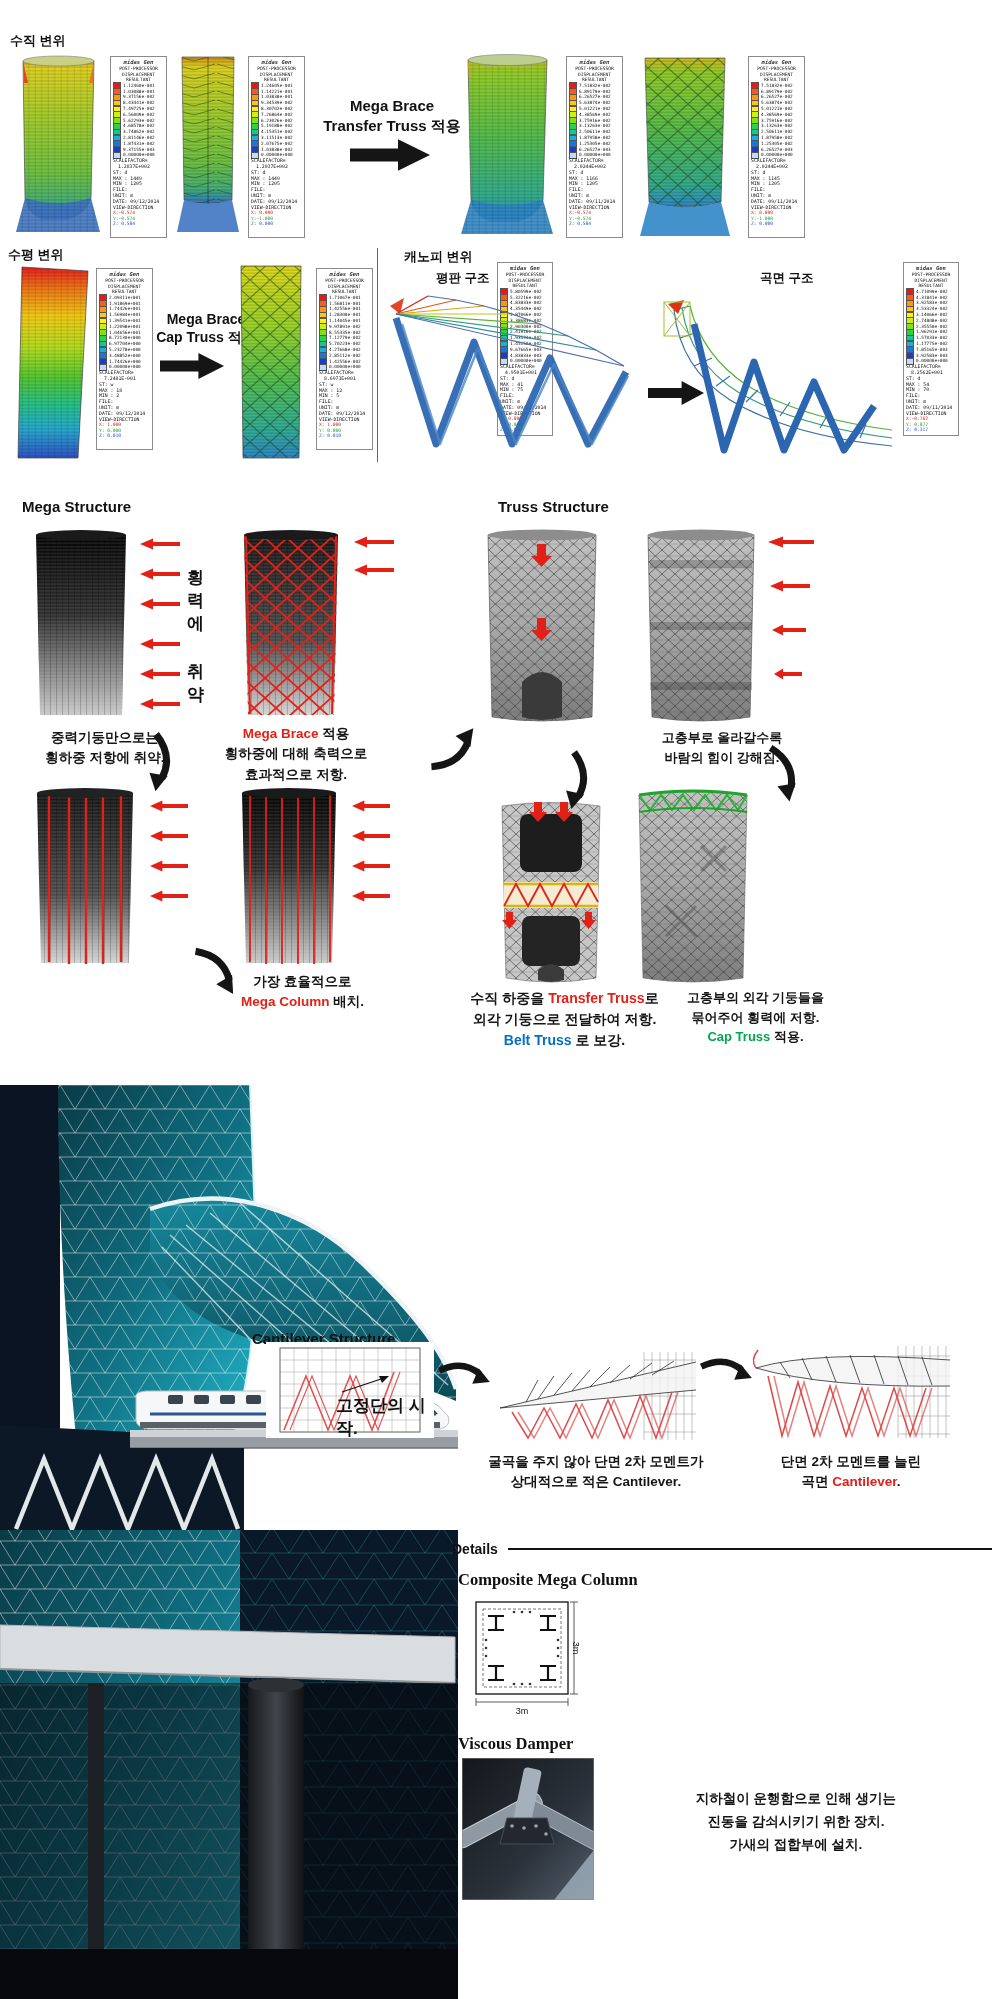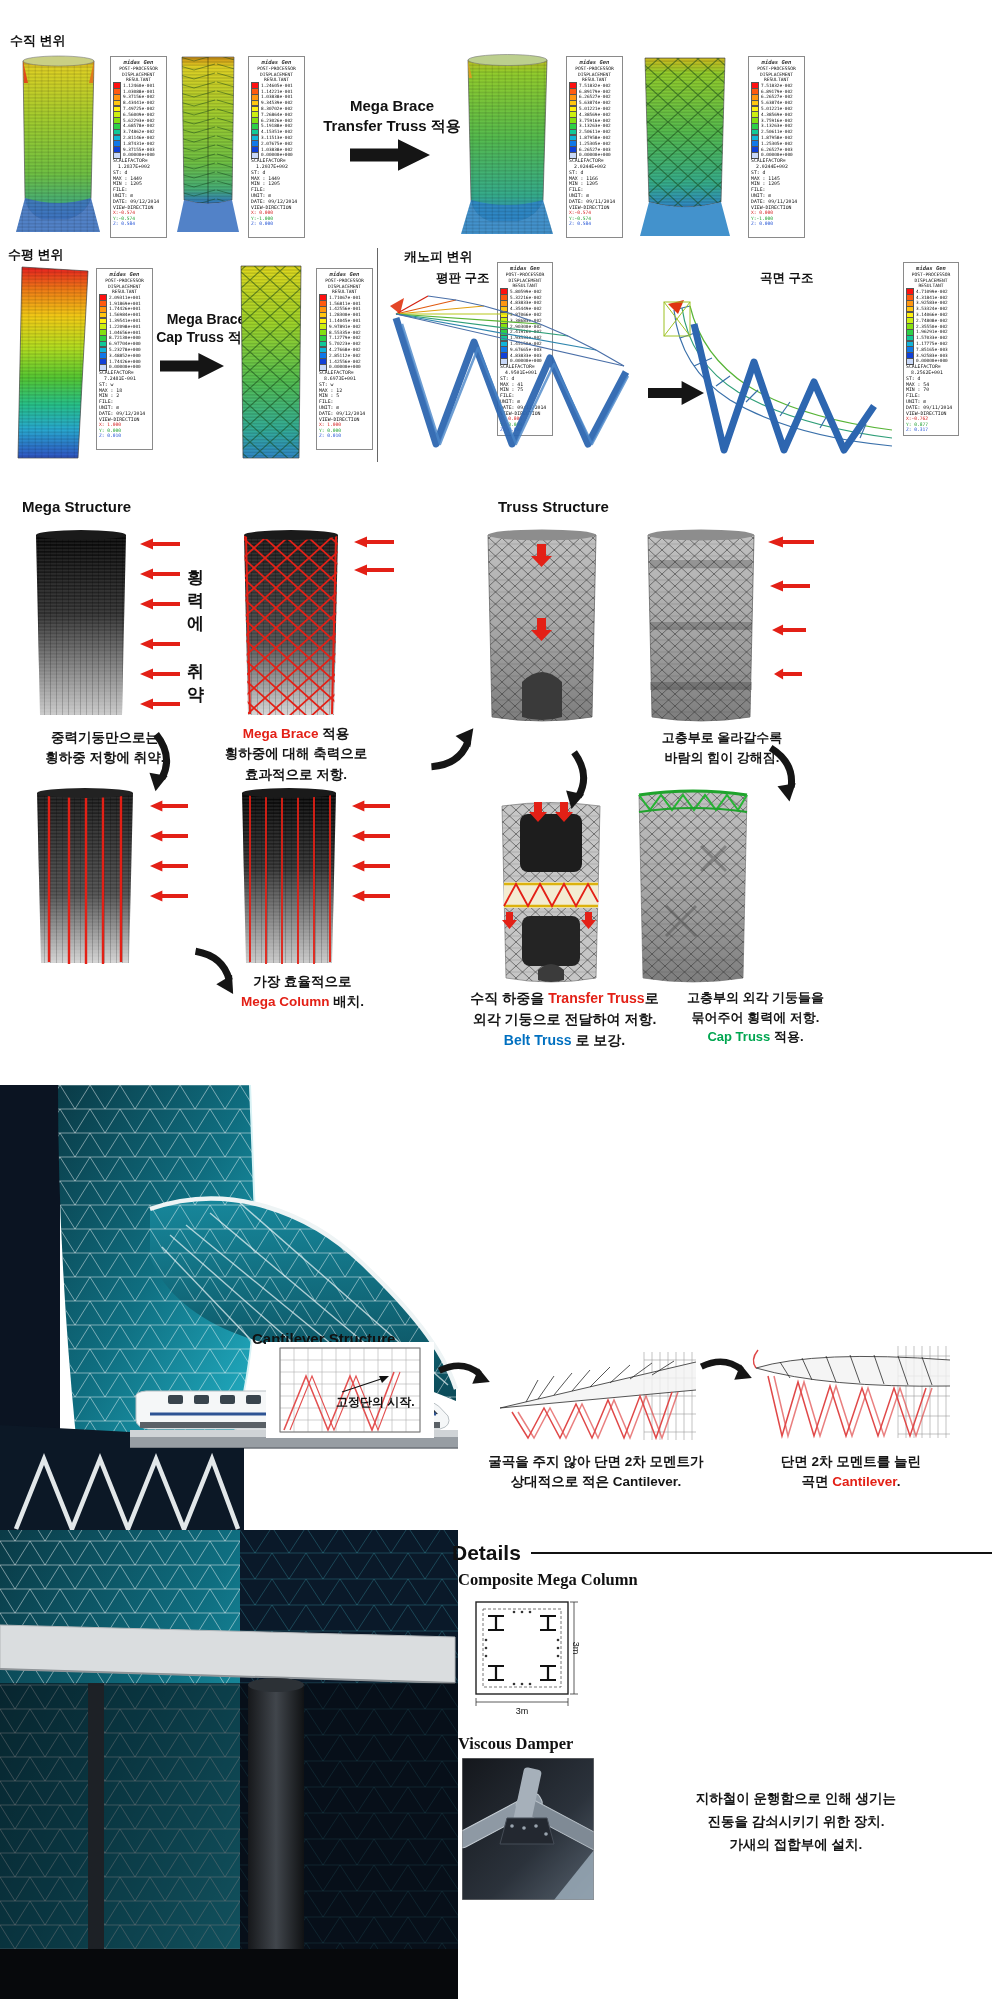--- a/index.html
+++ b/index.html
@@ -10,21 +10,21 @@
   .sec{display:flex;align-items:center;gap:10px;}
   .sec-t{font-size:18px;font-weight:bold;white-space:nowrap;}
   .sec-line{flex:1;border-top:2px solid #111;height:0;}
   .sublabel{font-size:13px;font-weight:bold;}
   .ttext{font-size:15px;font-weight:bold;text-align:center;line-height:1.3;}
   .h2{font-size:15px;font-weight:bold;}
   .h2s{font-family:"Liberation Serif",serif;font-size:16.5px;font-weight:bold;}
   .caption{font-size:13.5px;font-weight:bold;text-align:center;line-height:1.5;color:#151515;}
   .red{color:#e32016;} .blue{color:#0070c0;} .green{color:#00a650;}
   .vtext{writing-mode:vertical-rl;text-orientation:upright;font-size:17px;font-weight:bold;letter-spacing:6px;}
-  .annot{font-size:12px;font-weight:bold;color:#111;}
+  .annot{font-size:17px;font-weight:bold;color:#111;}
   
   .legend{background:#fff;border:1px solid #8a8a8a;overflow:hidden;padding:2px 2px;
           font-family:"DejaVu Sans Mono",monospace;box-sizing:border-box;}
   .lg-app{font-size:5.5px;font-weight:bold;font-style:italic;text-align:center;color:#333;line-height:7px;}
   .lg-h{font-size:4.6px;text-align:center;line-height:5.6px;color:#111;}
   .lg-row{display:flex;align-items:center;gap:2px;height:5.8px;}
   .lg-chip{display:inline-block;width:6px;height:4.6px;border:0.5px solid #555;flex:0 0 auto;}
   .lg-val{font-size:4.4px;line-height:5.8px;white-space:nowrap;}
   .lg-f{font-size:4.8px;line-height:5.8px;white-space:nowrap;}
   .lg-ind{padding-left:5px;}
@@ -1189,21 +1189,21 @@
 <div class="abs caption" style="left:486px;top:1452px;width:220px">
   <span>굴곡을 주지 않아 단면 2차 모멘트가</span><br>
   <span>상대적으로 적은 Cantilever.</span>
 </div>
 <div class="abs caption" style="left:756px;top:1452px;width:190px">
   <span>단면 2차 모멘트를 늘린</span><br>
   <span>곡면 </span><span class="red">Cantilever</span><span>.</span>
 </div>
 
 <div class="abs sec" style="left:452px;top:1541px;width:540px">
-  <span class="sec-t" style="font-size:21px">Details</span>
+  <span class="sec-t" style="font-size:14px">Details</span>
   <span class="sec-line"></span>
 </div>
 
 <div class="abs h2s" style="left:458px;top:1570px">Composite Mega Column</div>
 
 <svg class="abs" style="left:462px;top:1596px" width="122" height="128" viewBox="0 0 122 128">
   <rect x="14" y="6" width="92" height="92" fill="#fff" stroke="#222" stroke-width="1.4"></rect>
   <rect x="21" y="13" width="78" height="78" fill="none" stroke="#555" stroke-width="0.8" stroke-dasharray="3 2"></rect>
   <g stroke="#111" stroke-width="2.2">
     <path d="M26 20 H42 M26 34 H42 M34 20 V34"></path>

